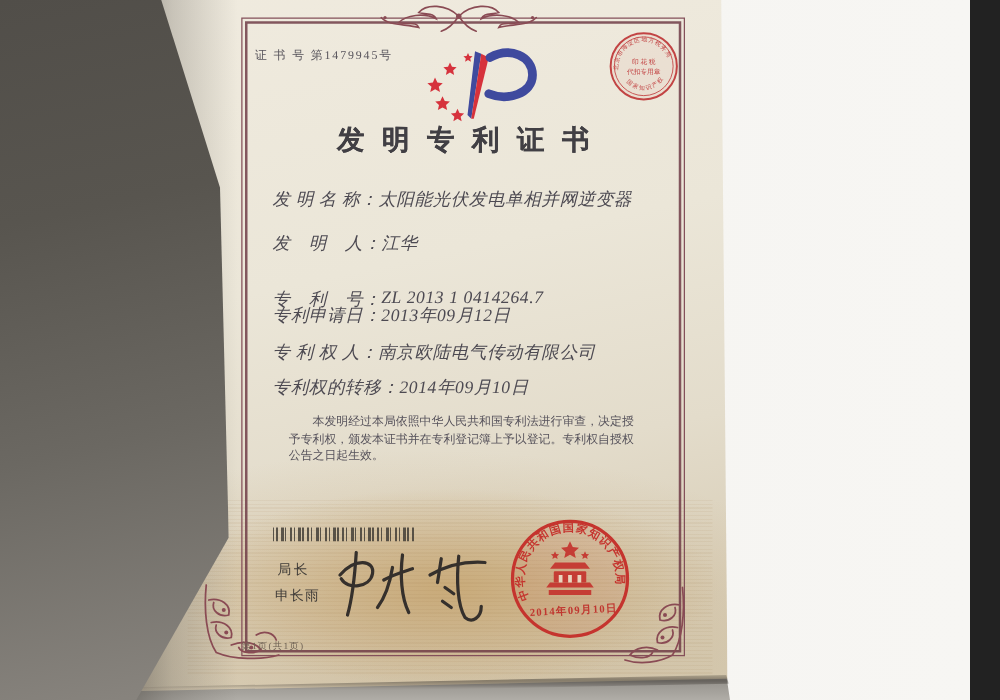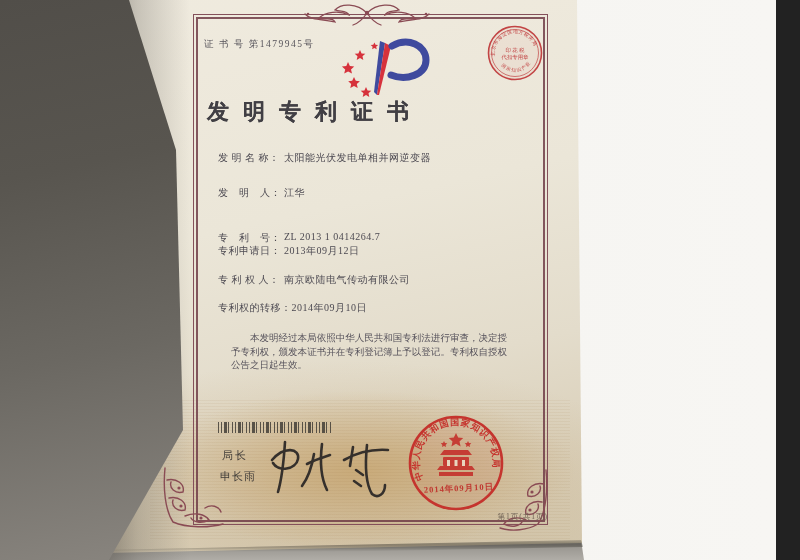--- a/index.html
+++ b/index.html
@@ -57,25 +57,25 @@
   }
   .ornament{color:#8a4b54;}
   .orn-top{left:299px;top:1px;width:136px;height:28px;}
   .orn-bl{left:157px;top:458px;width:74px;height:74px;}
   .orn-br{left:496px;top:464px;width:58px;height:72px;}
 
   
   .cert-no{left:204px;top:38px;font-size:9.5px;letter-spacing:1.5px;color:#57545b;}
   .logo{left:336px;top:36px;width:100px;height:64px;}
   .title{
-    left:193px;top:97px;width:355px;
+    left:193px;top:97px;width:355px;text-align:center;
     font-size:22px;color:#413f44;letter-spacing:14px;padding-left:14px;
     font-weight:600;text-shadow:0 0 .5px #413f44;
   }
-  .field{left:218px;font-size:10px;color:#4d4a52;letter-spacing:.5px;white-space:nowrap;}
+  .field{left:218px;font-size:14px;color:#4d4a52;letter-spacing:.5px;white-space:nowrap;font-style:italic;}
   .flabel{position:static;display:inline-block;min-width:66px;}
   .f0{top:151px}.f1{top:186px}.f2{top:231px}.f3{top:244px}.f4{top:273px}.f5{top:301px}
   .paras{
     left:216px;top:317px;width:306px;font-size:9.5px;line-height:13.6px;
     color:#56525b;text-align:justify;
   }
   .paras p{position:static;margin:15px;text-indent:2em;}
   .barcode{
     left:218px;top:422px;width:114px;height:11px;opacity:.82;
     background:repeating-linear-gradient(90deg,
@@ -87,21 +87,21 @@
   .signer-title{left:222px;top:448px;font-size:11px;color:#403c38;letter-spacing:2px;}
   .signer-name{left:220px;top:469px;font-size:11px;color:#403c38;letter-spacing:1px;}
   .signature{left:252px;top:434px;width:158px;height:76px;}
   .seal{left:406px;top:413px;width:100px;height:100px;}
   .seal-date{
     left:414px;top:483px;width:90px;text-align:center;font-size:8.5px;
     color:#c03730;letter-spacing:1px;font-weight:600;transform:rotate(-3deg);
   }
   .tax-stamp{left:486px;top:24px;width:58px;height:58px;}
   .footer{
-    left:193px;top:512px;width:355px;text-align:right;
+    left:193px;top:512px;width:355px;text-align:left;
     font-size:7.5px;color:#6e6154;letter-spacing:1px;
   }
 </style>
 </head>
 <body>
 
 <div class="photo">
 
   <div class="table-strip"></div>
   <div class="paper"></div>

